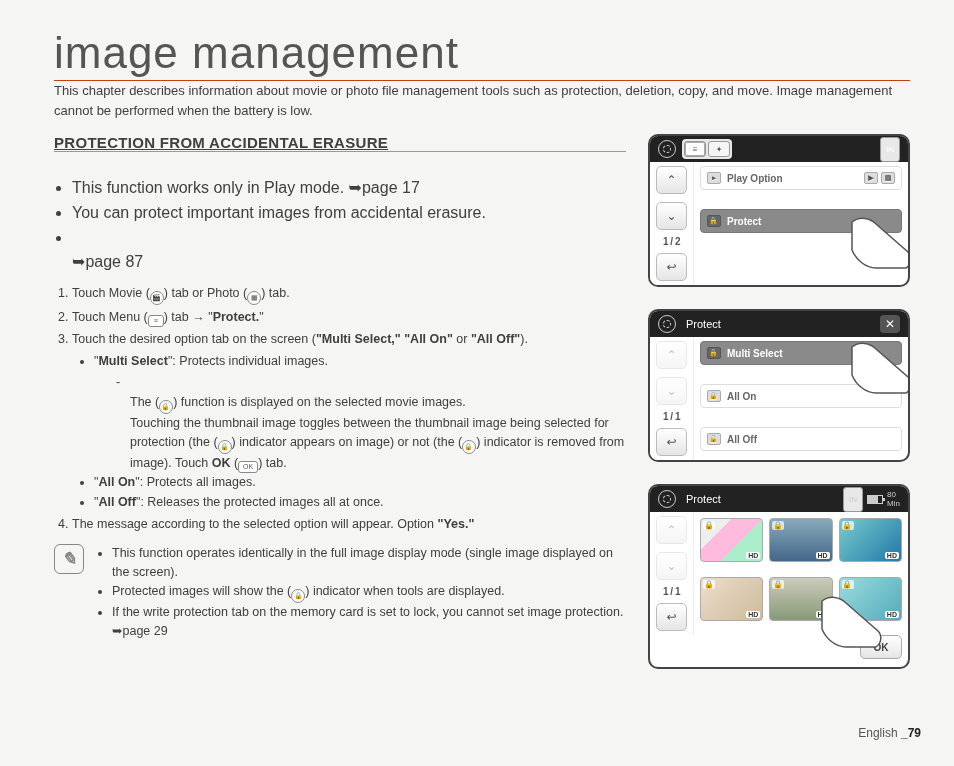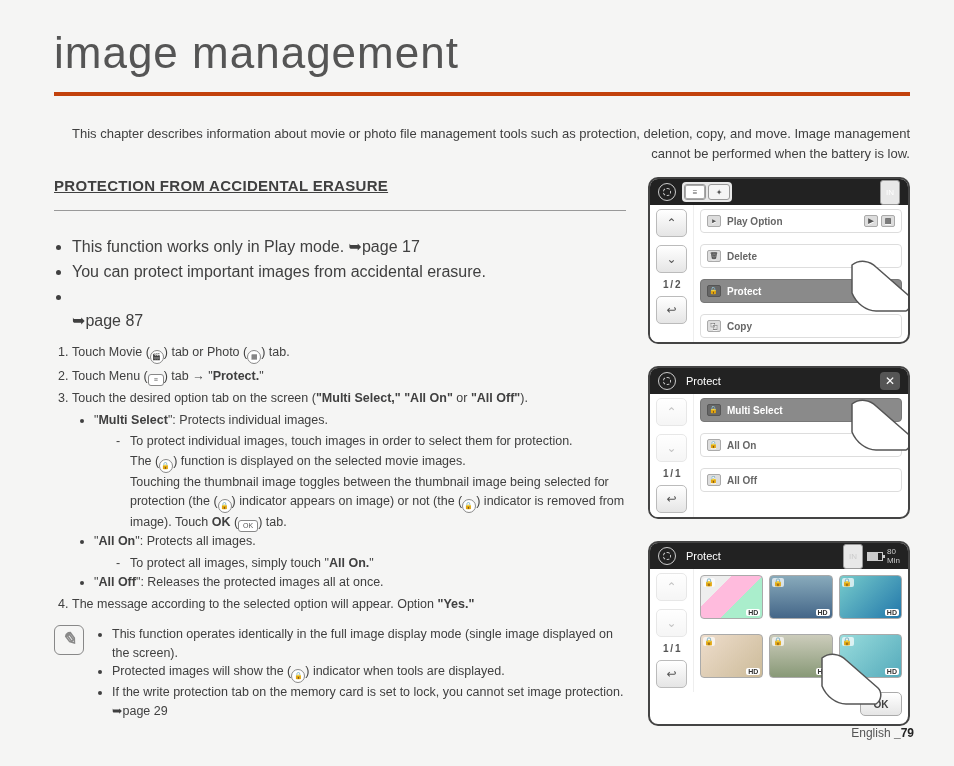--- a/index.html
+++ b/index.html
@@ -9,35 +9,35 @@
     font-family: Arial, Helvetica, sans-serif;
     color: #404040;
     padding: 28px 44px 0 54px;
     position: relative;
   }
   h1 {
     font-weight: 200;
     font-size: 44px;
     letter-spacing: 1px;
     color: #555;
-    border-bottom: 4px solid #c2410c;
-    padding-bottom: 14px;
-    margin-bottom: 28px;
+    border-bottom: 1px solid #c2410c;
+    padding-bottom: 2px;
+    margin-bottom: 0;
     font-family: "Helvetica Neue", Arial, sans-serif;
   }
-  .intro { font-size: 13px; line-height: 1.5; margin-bottom: 14px; text-align: right; }
+  .intro { font-size: 13px; line-height: 1.5; margin-bottom: 14px; }
   .columns { display: flex; gap: 22px; }
   .left { flex: 1; min-width: 0; }
   .right { width: 262px; flex: none; }
   h2 {
     font-size: 15px;
     font-weight: bold;
     text-decoration: underline;
     border-bottom: 1px solid #999;
-    padding-bottom: 16px;
+    padding-bottom: 0;
     margin-bottom: 24px;
     letter-spacing: .3px;
   }
   .bullets { list-style: disc; padding-left: 18px; font-size: 16px; line-height: 1.5; margin-bottom: 10px; margin-top: 9px; }
   .bullets li { margin-bottom: 1px; }
   .steps { list-style: decimal; padding-left: 18px; font-size: 12.5px; line-height: 1.55; }
   .steps > li { margin-bottom: 3px; }
   .sub { list-style: disc; padding-left: 22px; margin-top: 2px; }
   .dash { padding-left: 22px; margin-top:2px; }
   .dash li { list-style: none; position: relative; padding-left: 14px; }
@@ -83,21 +83,21 @@
   .side-col { width:44px; background:#fff; border-right:1px solid #eee; display:flex; flex-direction:column;}
   .side-btn {
     height:28px; margin:4px 6px;
     background:linear-gradient(#fff,#e5e5e5);
     border:1px solid #bbb; border-radius:5px;
     display:flex; align-items:center; justify-content:center;
     font-size:12px; color:#555;
   }
   .side-btn.dis { opacity:.35; }
   .page-ind { text-align:center; font-size:10px; color:#555; font-weight:bold; padding:2px 4px; letter-spacing:-.5px;}
-  .menu-col { flex:1; padding:4px 6px; display:flex; flex-direction:column; gap:11px; position:relative;}
+  .menu-col { flex:1; padding:4px 6px; display:flex; flex-direction:column; gap:19px; position:relative;}
   .menu-row {
     height:24px; background:#fff; border:1px solid #ddd; border-radius:4px;
     display:flex; align-items:center; gap:6px; padding:0 6px;
     font-size:10px; font-weight:bold; color:#666;
     text-shadow: 0 1px 0 #fff;
   }
   .menu-row.sel { background:#8a8a8a; color:#fff; text-shadow:none; border-color:#777;}
   .mi { width:14px; height:12px; background:#ddd; border:1px solid #aaa; border-radius:2px; flex:none; font-size:7px; display:flex;align-items:center;justify-content:center; color:#555;}
   .menu-row.sel .mi { background:#666; border-color:#555; color:#eee;}
   .extra { margin-left:auto; display:flex; gap:3px;}
@@ -111,21 +111,21 @@
   .t4{background:linear-gradient(135deg,#edc,#cb9);}
   .t5{background:linear-gradient(180deg,#ccb,#897);}
   .t6{background:linear-gradient(135deg,#9dd,#5ab);}
   .closebox { margin-left:auto; width:20px;height:18px; background:#555; border-radius:4px; color:#fff; display:flex;align-items:center;justify-content:center; font-size:12px;}
   .protect-title { font-size:11px; color:#fff; margin-left:4px;}
   .finger {
     position:absolute; width:70px; height:58px;
     pointer-events:none;
   }
   .finger svg { width:100%; height:100%; }
-  .footer { position:absolute; bottom:26px; right:40px; font-size:12px; color:#555;}
+  .footer { position:absolute; bottom:26px; right:33px; font-size:12px; color:#555;}
   .footer b { font-weight:bold; color:#222;}
   .p3foot { height:32px; display:flex; padding:0 6px 6px; gap:6px;}
   .p3foot .ok-s{ margin-left:auto; width:42px; height:24px; background:linear-gradient(#fff,#e5e5e5); border:1px solid #aaa; border-radius:5px; font-size:10px; font-weight:bold; display:flex;align-items:center;justify-content:center;}
   .p3hdr-extra{ margin-left:auto; display:flex; gap:4px; align-items:center; font-size:8px; color:#ccc;}
   .batt{ width:16px;height:9px; border:1px solid #ccc; position:relative;}
   .batt::after{content:"";position:absolute;right:-3px;top:2px;width:2px;height:3px;background:#ccc;}
   .batt i{display:block;width:70%;height:100%;background:#ccc;}
 </style>
 </head>
 <body>
@@ -151,30 +151,27 @@
       </li>
       <li>
         <span>Touch Menu (</span><span class="ico">≡</span><span>) tab </span><span class="arrow">→</span><span> "</span><b>Protect.</b><span>"</span>
       </li>
       <li>
         <span>Touch the desired option tab on the screen (</span><b>"Multi Select," "All On"</b><span> or </span><b>"All Off"</b><span>).</span>
         <ul class="sub">
           <li>"<b>Multi Select</b>"<span>: Protects individual images.</span>
             <ul class="dash">
               <li>
-                <span>To protect individual images, touch images in order to select them for protection.</span><br>
+                <br>
                 <span>The (</span><span class="ico round">🔒</span><span>) function is displayed on the selected movie images.</span><br>
                 <span>Touching the thumbnail image toggles between the thumbnail image being selected for protection (the (</span><span class="ico round">🔒</span><span>) indicator appears on image) or not (the (</span><span class="ico round">🔒</span><span>) indicator is removed from image). Touch </span><b>OK</b><span> (</span><span class="ico ok">OK</span><span>) tab.</span>
               </li>
             </ul>
           </li>
           <li>"<b>All On</b>"<span>: Protects all images.</span>
-            <ul class="dash">
-              <li><span>To protect all images, simply touch "</span><b>All On.</b><span>"</span></li>
-            </ul>
           </li>
           <li>"<b>All Off</b>"<span>: Releases the protected images all at once.</span></li>
         </ul>
       </li>
       <li>
         <span>The message according to the selected option will appear. Option </span><b>"Yes."</b>
       </li>
     </ol>
 
     <div class="note-block">
@@ -209,31 +206,23 @@
         </div>
         <div class="menu-col">
           <div class="menu-row">
               <span class="mi">▸</span>
               <span>Play Option</span>
               <span class="extra">
                 <span class="mi">▶</span>
                 <span class="mi">▤</span>
               </span>
             </div>
-          <div class="menu-row">
-              <span class="mi">🗑</span>
-              <span>Delete</span>
-            </div>
           <div class="menu-row sel">
               <span class="mi">🔒</span>
               <span>Protect</span>
-            </div>
-          <div class="menu-row">
-              <span class="mi">⿻</span>
-              <span>Copy</span>
             </div>
           <div class="finger" style="right:-8px; top:52px;">
             <svg viewBox="0 0 70 58">
                 <path d="M6 8 C14 2 24 4 30 10 L62 38 C66 42 66 50 60 54 L30 54 C20 54 10 46 6 36 Z" fill="#fff" stroke="#555" stroke-width="1.5"></path>
               </svg>
           </div>
         </div>
       </div>
     </div>
 

